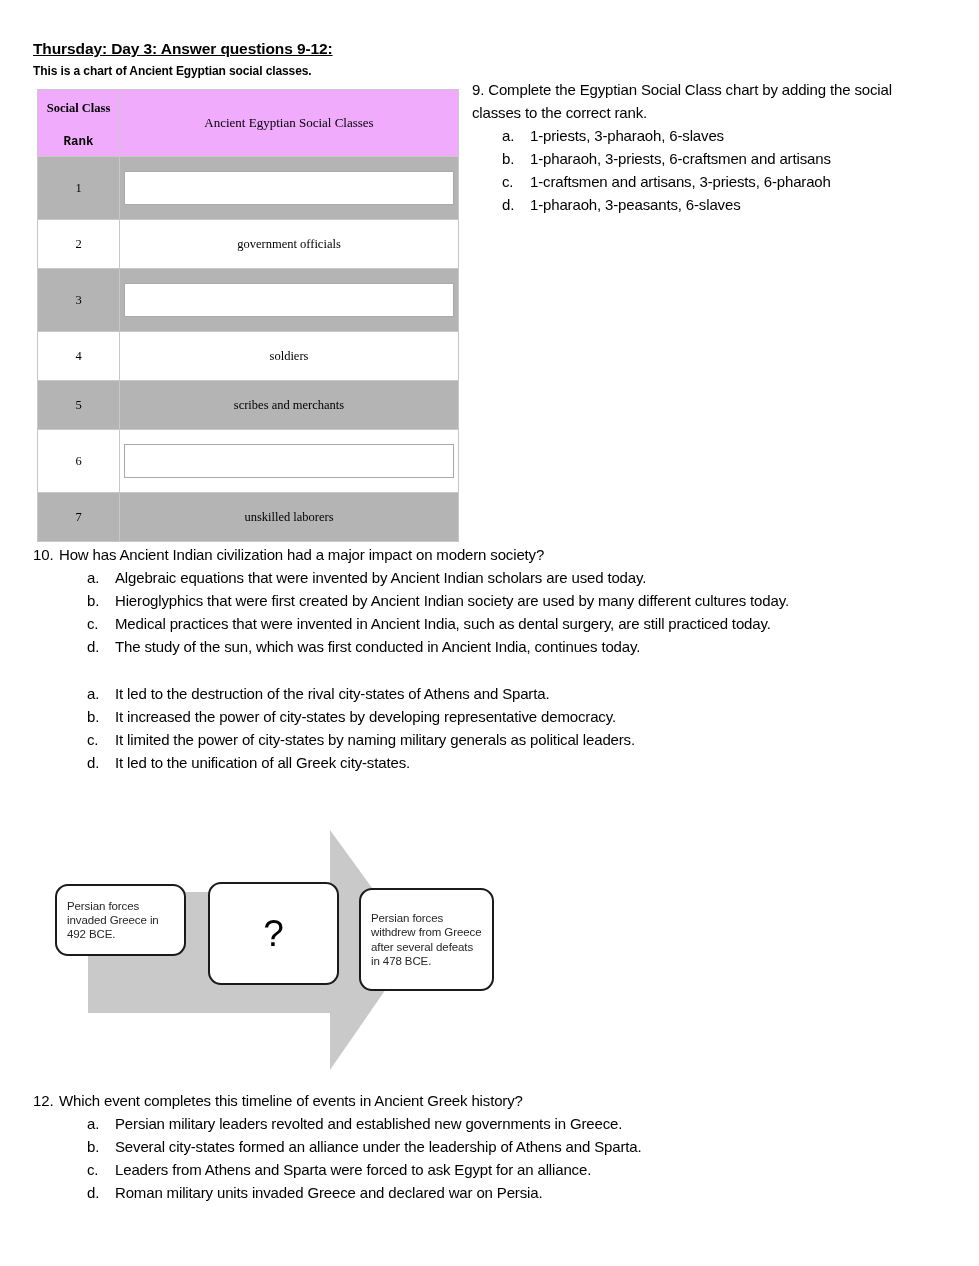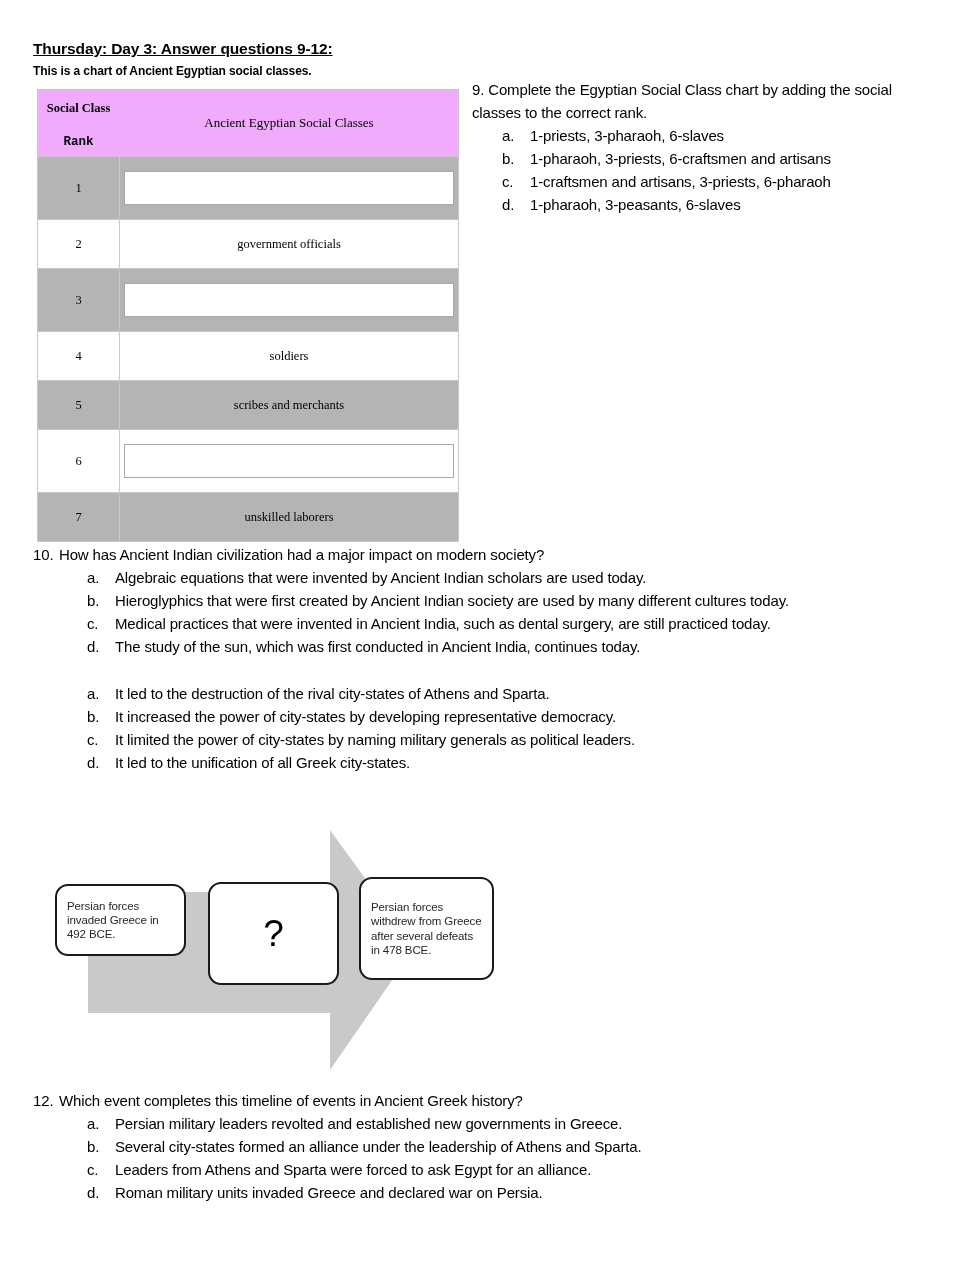--- a/index.html
+++ b/index.html
@@ -196,21 +196,21 @@
     justify-content: center;
   }
   #tl-box-2 .qmark {
     font-size: 37px;
     line-height: 37px;
     font-weight: normal;
     color: #000000;
   }
   #tl-box-3 {
     left: 314px;
-    top: 52px;
+    top: 63px;
     width: 135px;
     height: 103px;
     padding: 16px 10px;
   }
 </style>
 </head>
 <body>
 
 <div class="heading-block">
   <div class="heading-line1">Thursday: Day 3:  Answer questions 9-12:</div>

